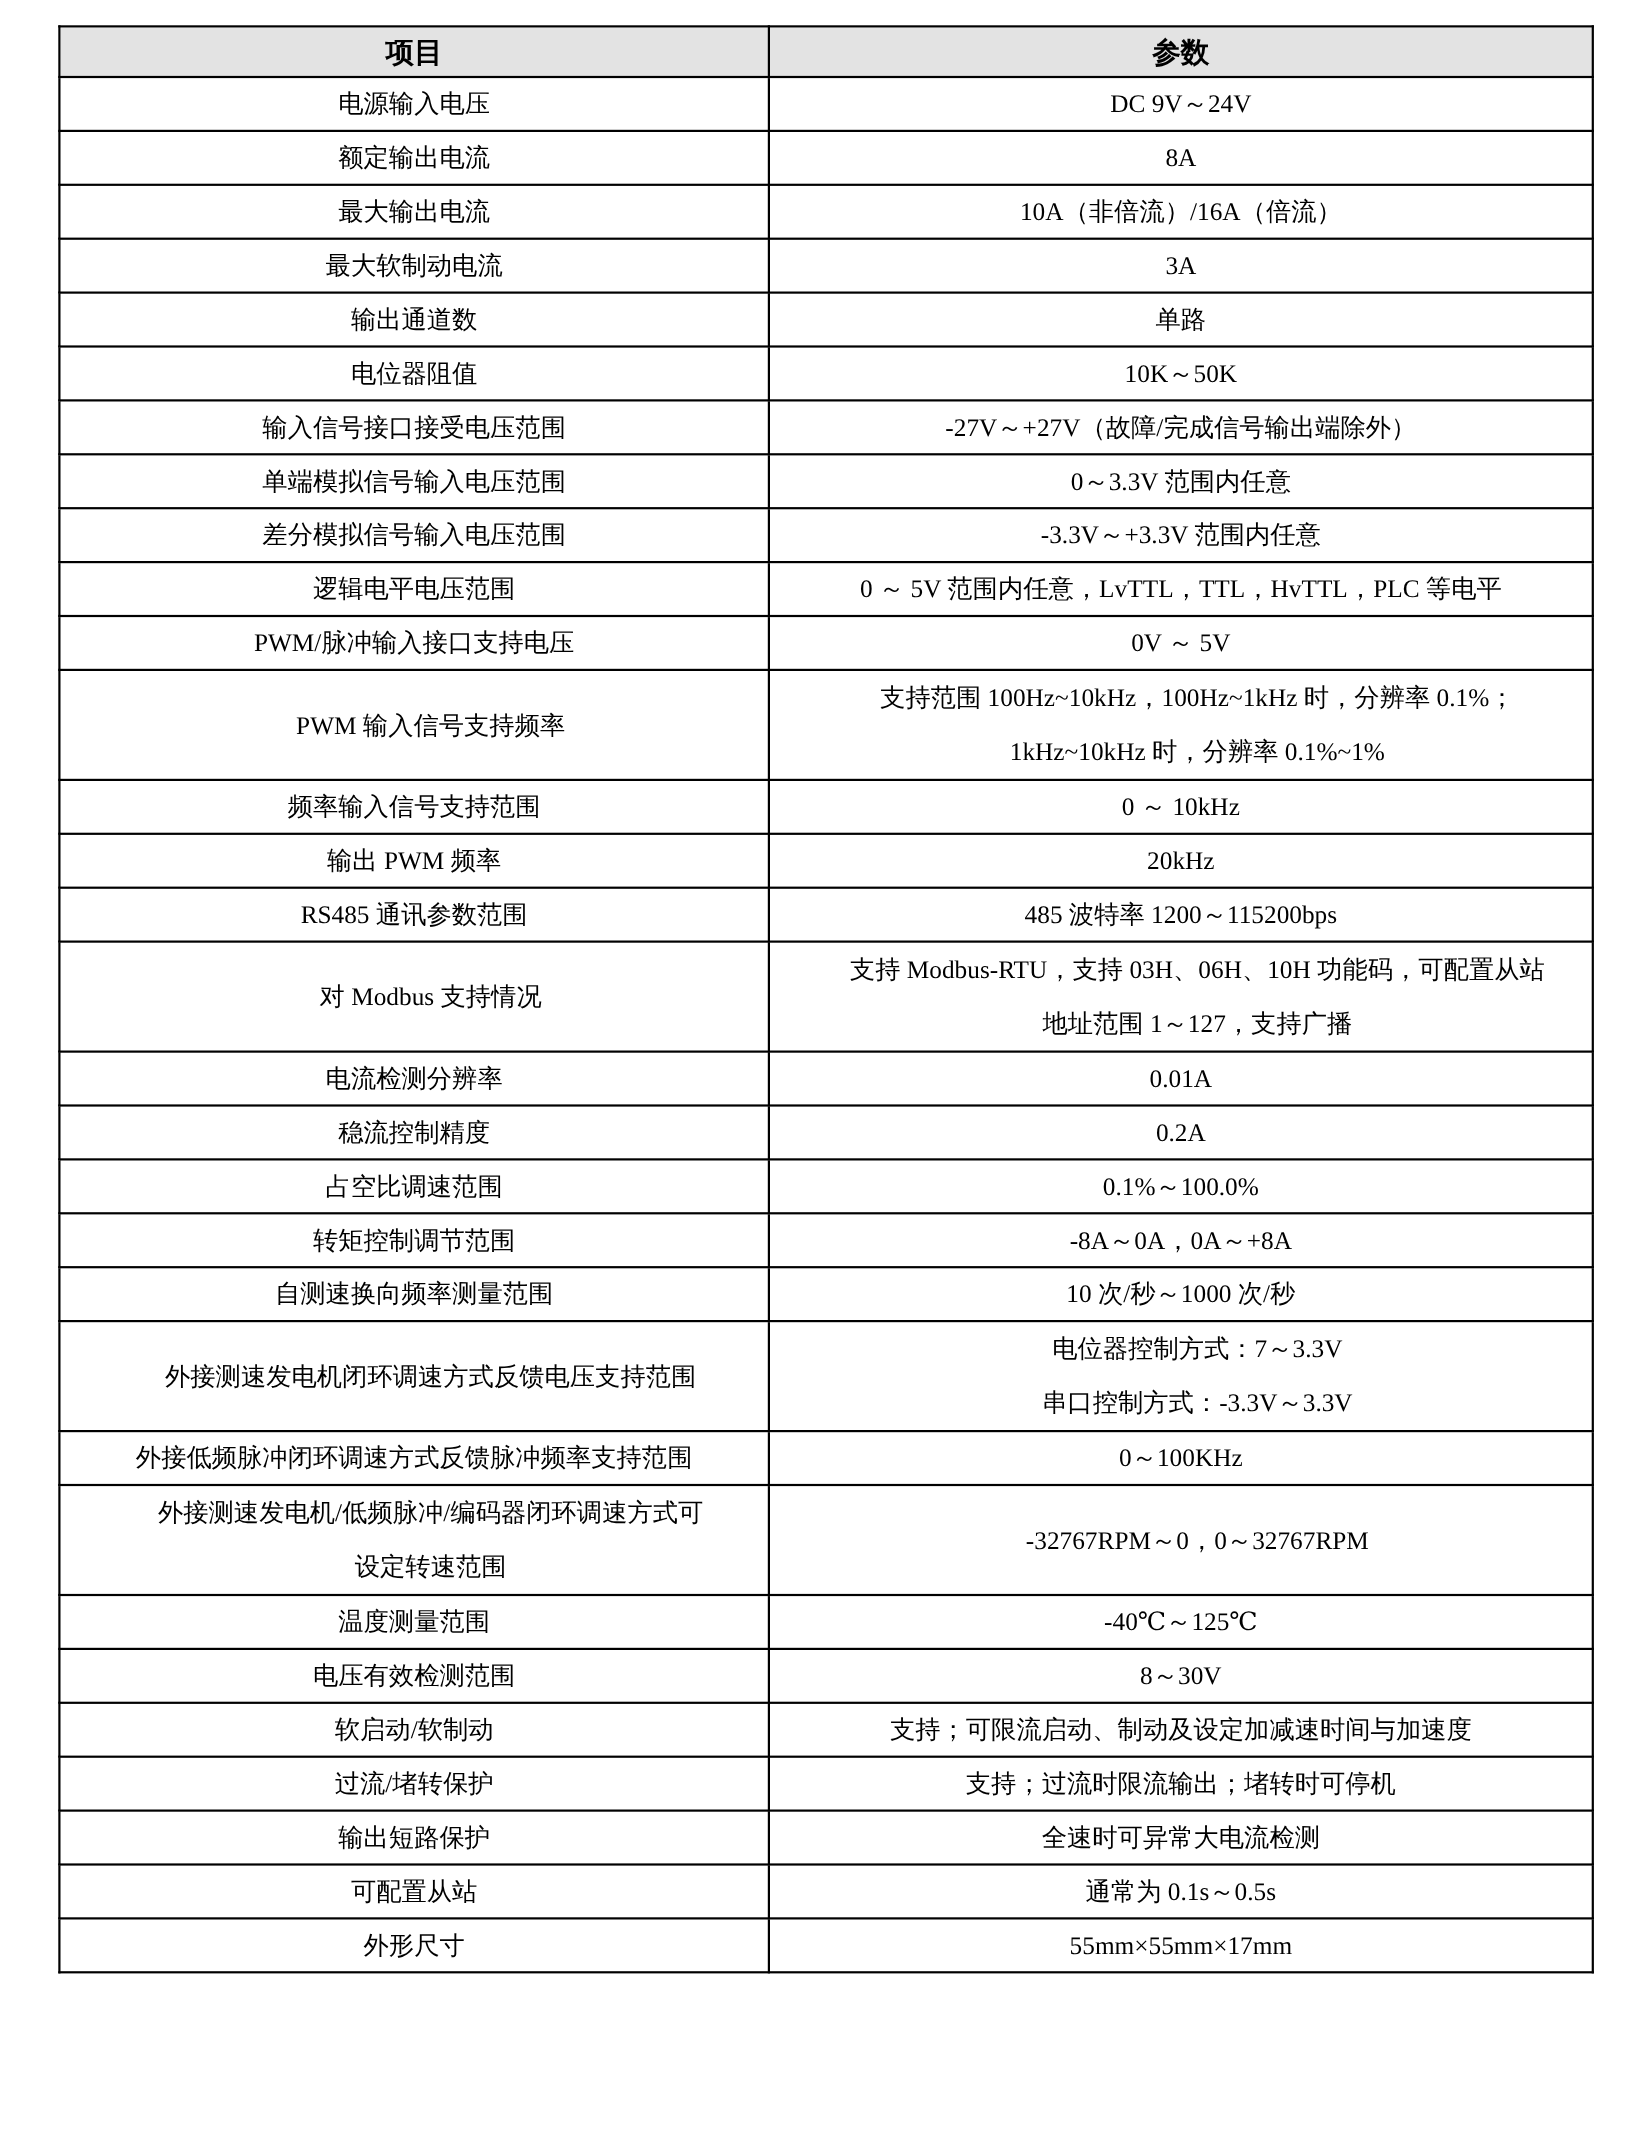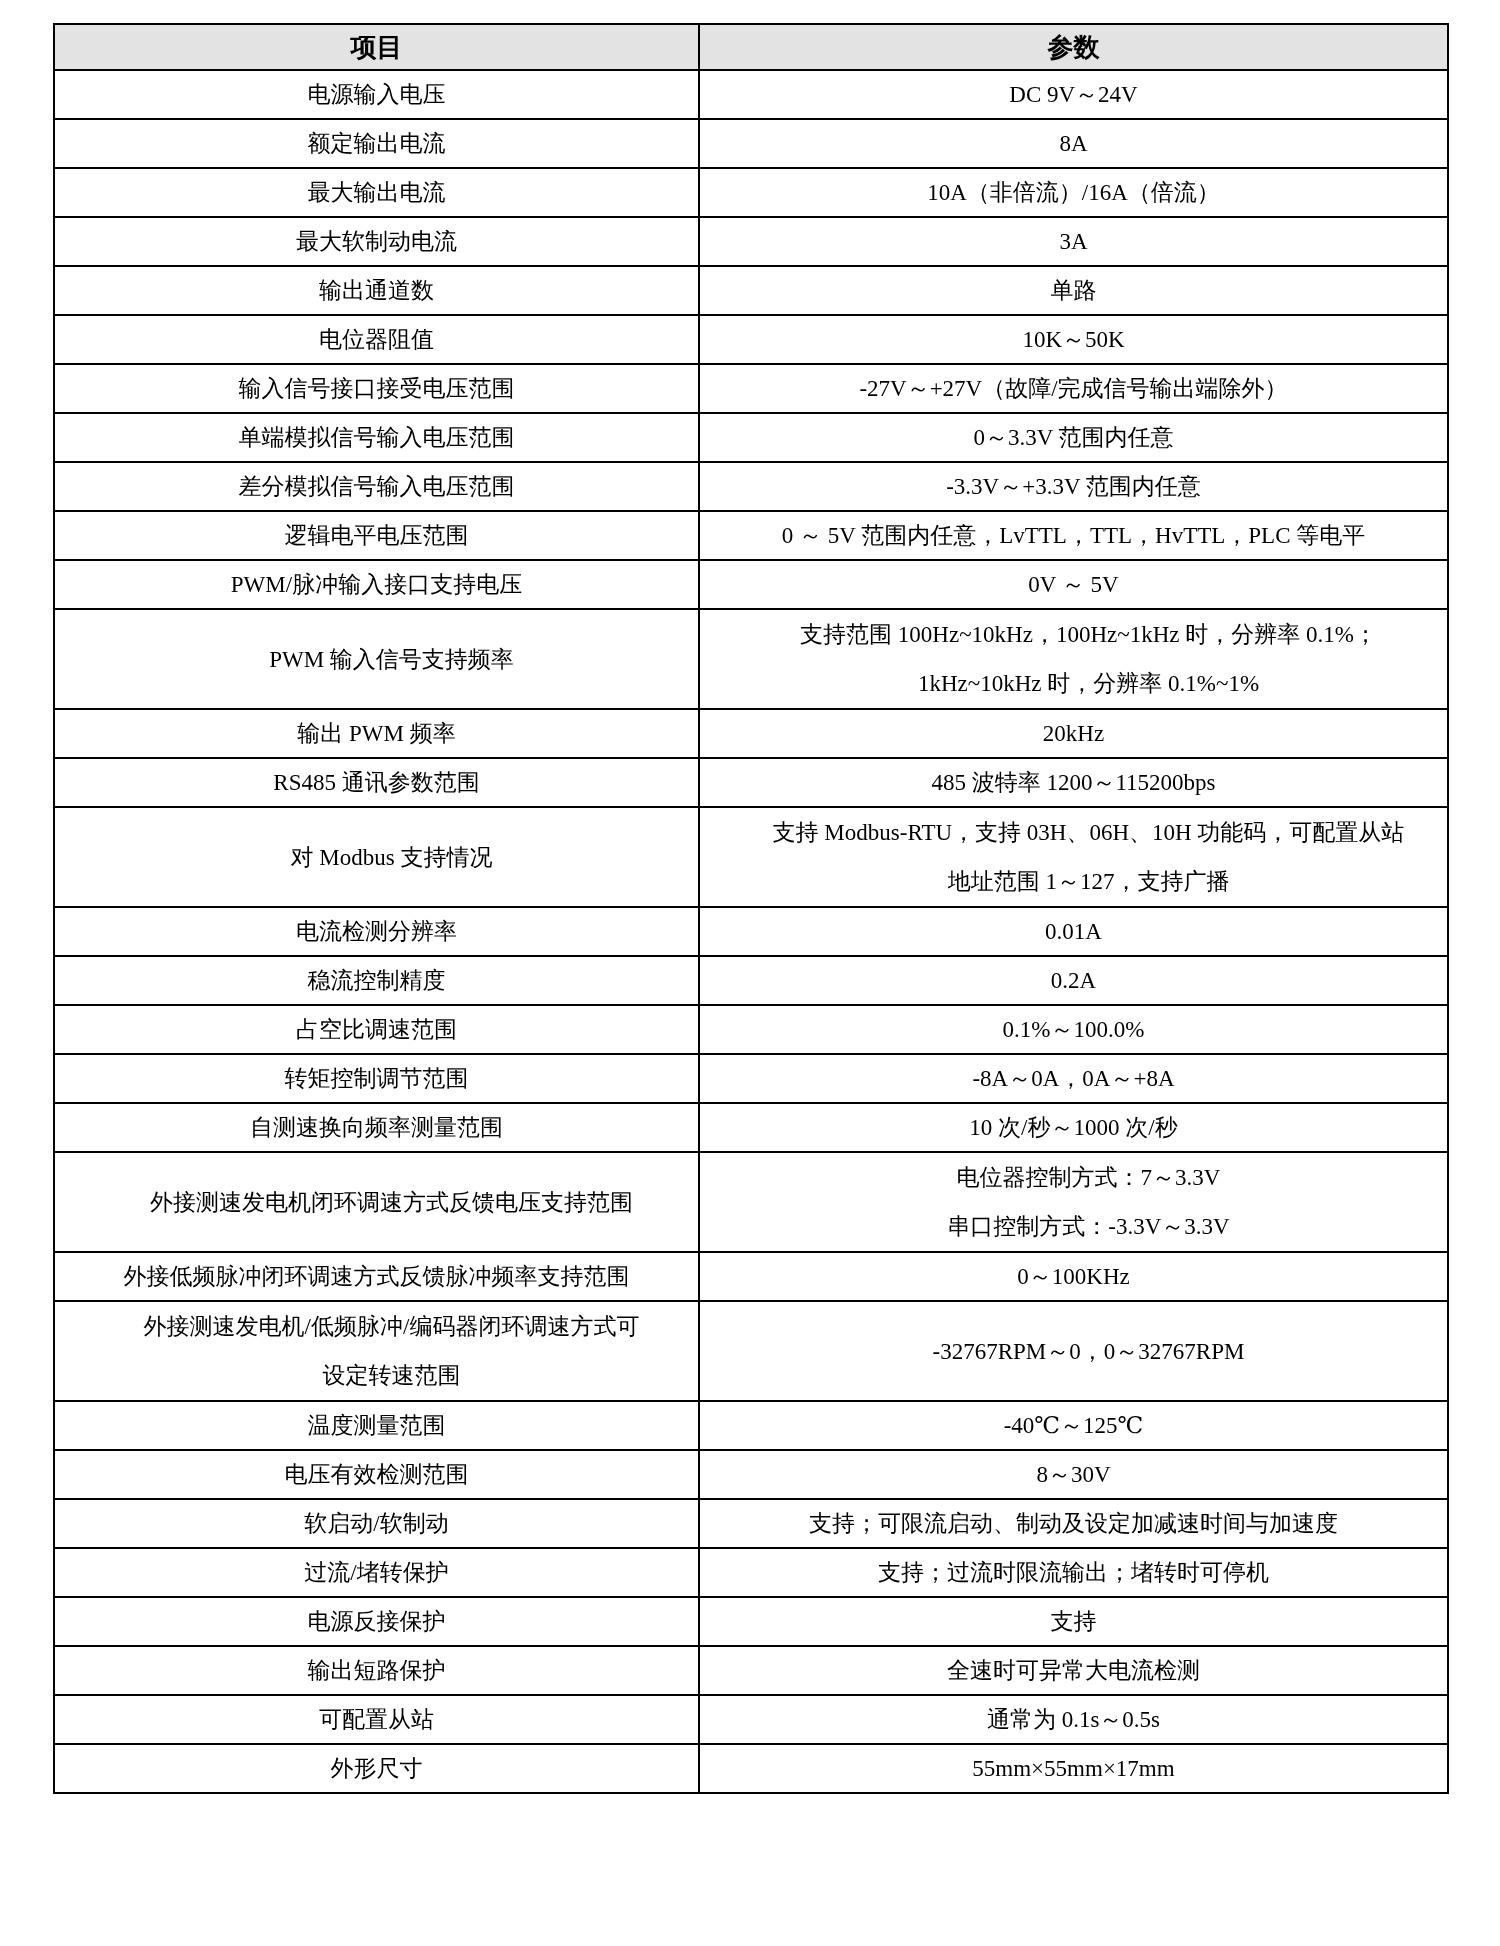--- a/index.html
+++ b/index.html
@@ -109,20 +109,24 @@
         <tr class="h1">
           <td>PWM/脉冲输入接口支持电压</td>
           <td>0V ～ 5V</td>
         </tr>
         <tr class="h2">
           <td>PWM 输入信号支持频率</td>
           <td>支持范围 100Hz~10kHz，100Hz~1kHz 时，分辨率 0.1%；
 1kHz~10kHz 时，分辨率 0.1%~1%</td>
         </tr>
         <tr class="h1">
+          <td>频率输入信号支持范围</td>
+          <td>0 ～ 10kHz</td>
+        </tr>
+        <tr class="h1">
           <td>输出 PWM 频率</td>
           <td>20kHz</td>
         </tr>
         <tr class="h1">
           <td>RS485 通讯参数范围</td>
           <td>485 波特率 1200～115200bps</td>
         </tr>
         <tr class="h2">
           <td>对 Modbus 支持情况</td>
           <td>支持 Modbus-RTU，支持 03H、06H、10H 功能码，可配置从站
@@ -170,24 +174,20 @@
           <td>电压有效检测范围</td>
           <td>8～30V</td>
         </tr>
         <tr class="h1">
           <td>软启动/软制动</td>
           <td>支持；可限流启动、制动及设定加减速时间与加速度</td>
         </tr>
         <tr class="h1">
           <td>过流/堵转保护</td>
           <td>支持；过流时限流输出；堵转时可停机</td>
-        </tr>
-        <tr class="h1">
-          <td>电源反接保护</td>
-          <td>支持</td>
         </tr>
         <tr class="h1">
           <td>输出短路保护</td>
           <td>全速时可异常大电流检测</td>
         </tr>
         <tr class="h1">
           <td>可配置从站</td>
           <td>通常为 0.1s～0.5s</td>
         </tr>
         <tr class="h1">

